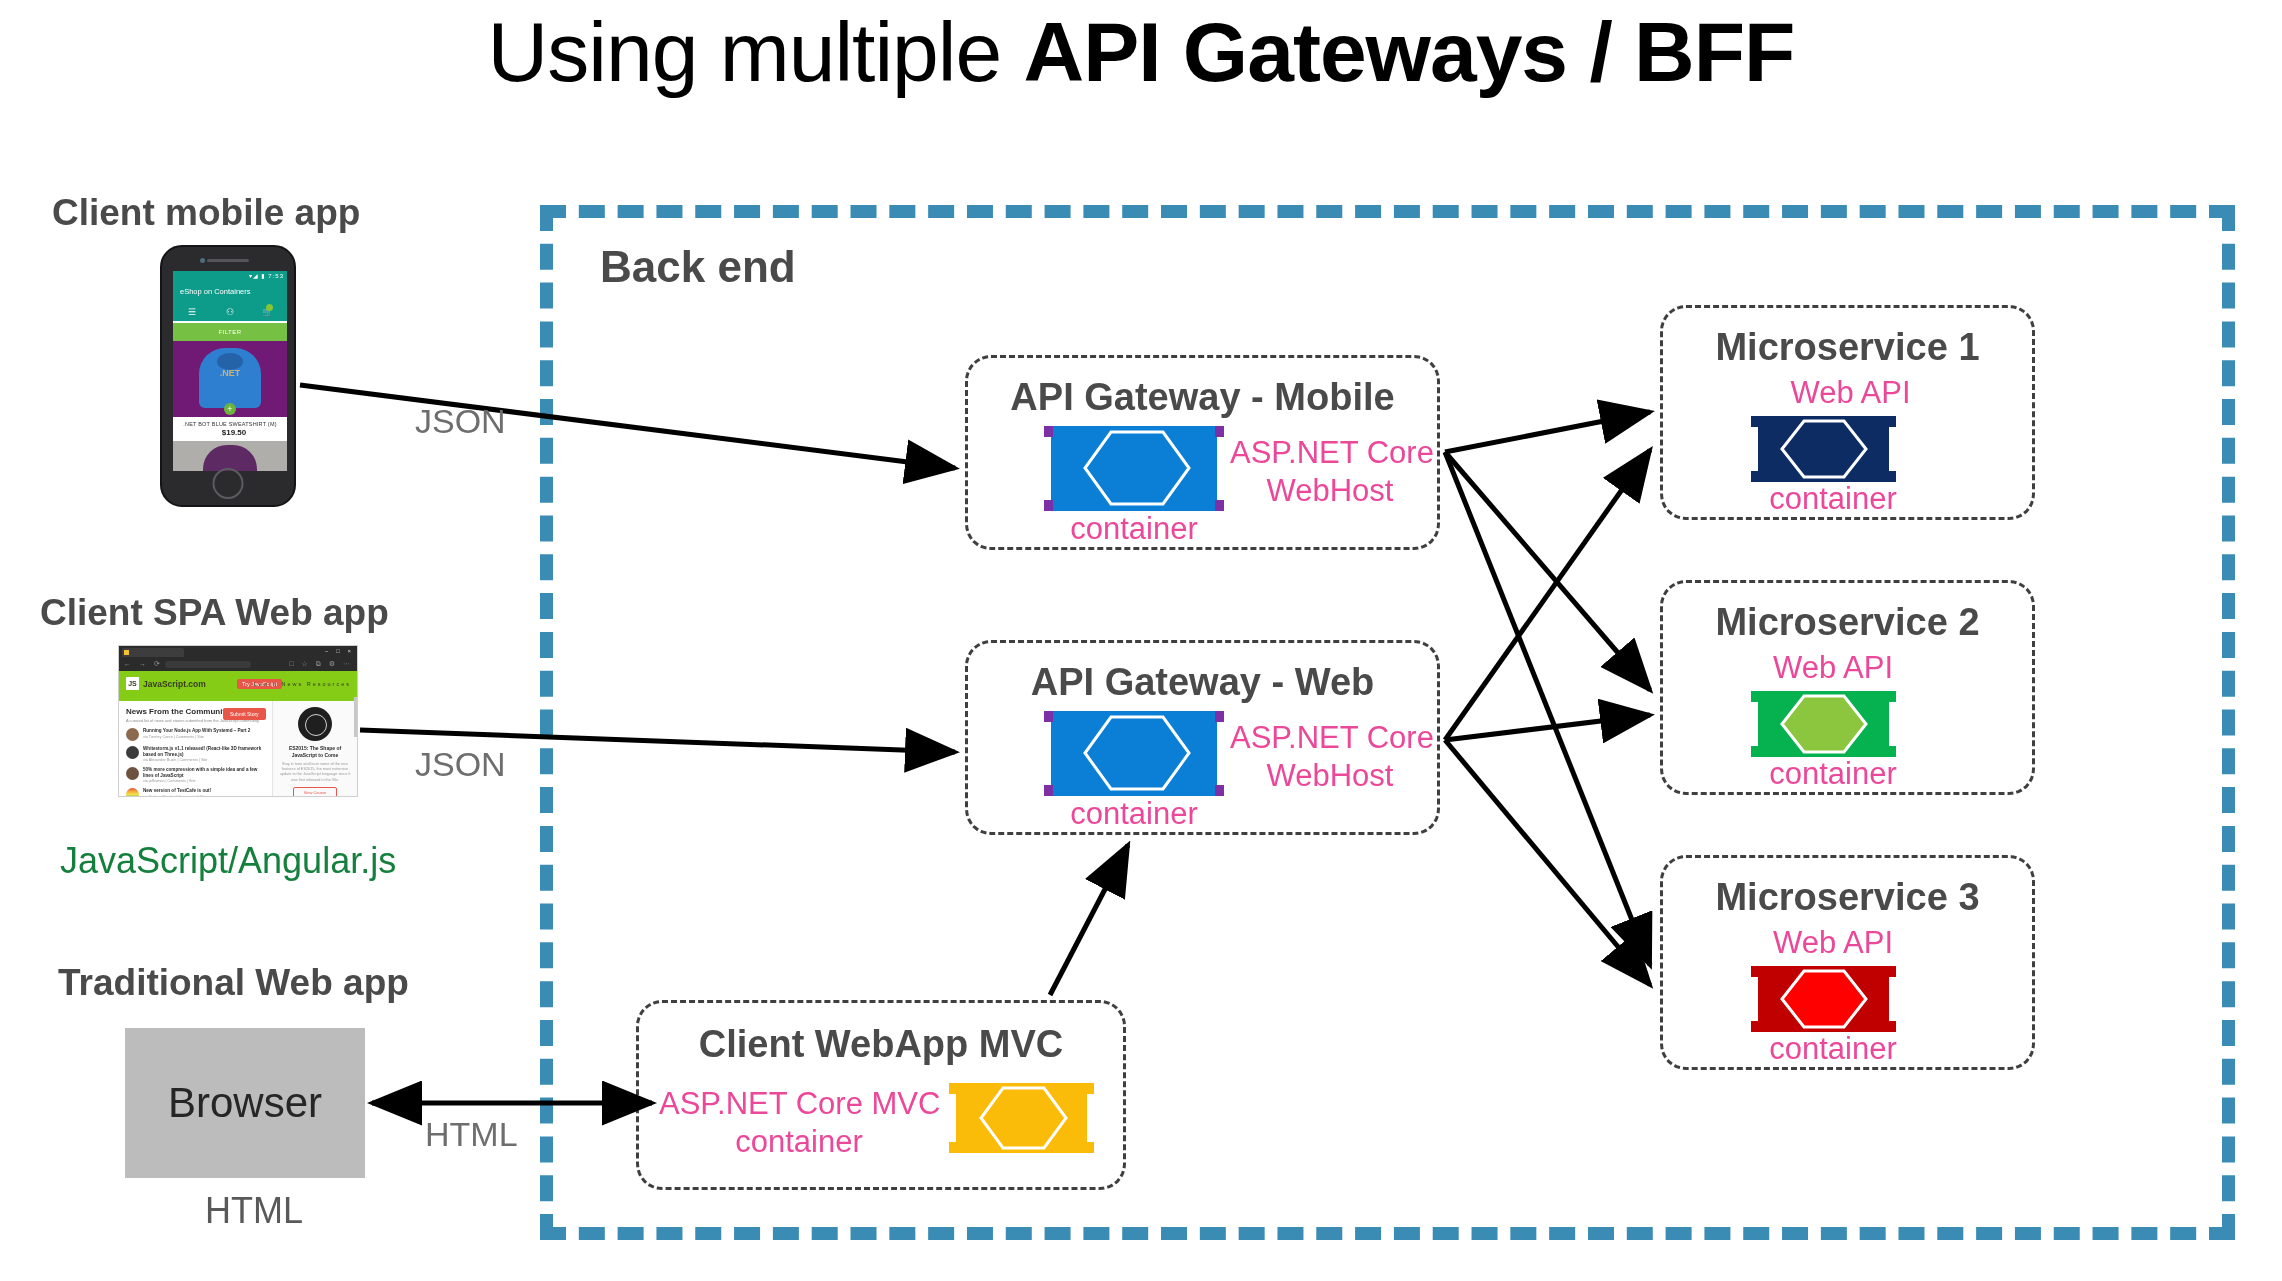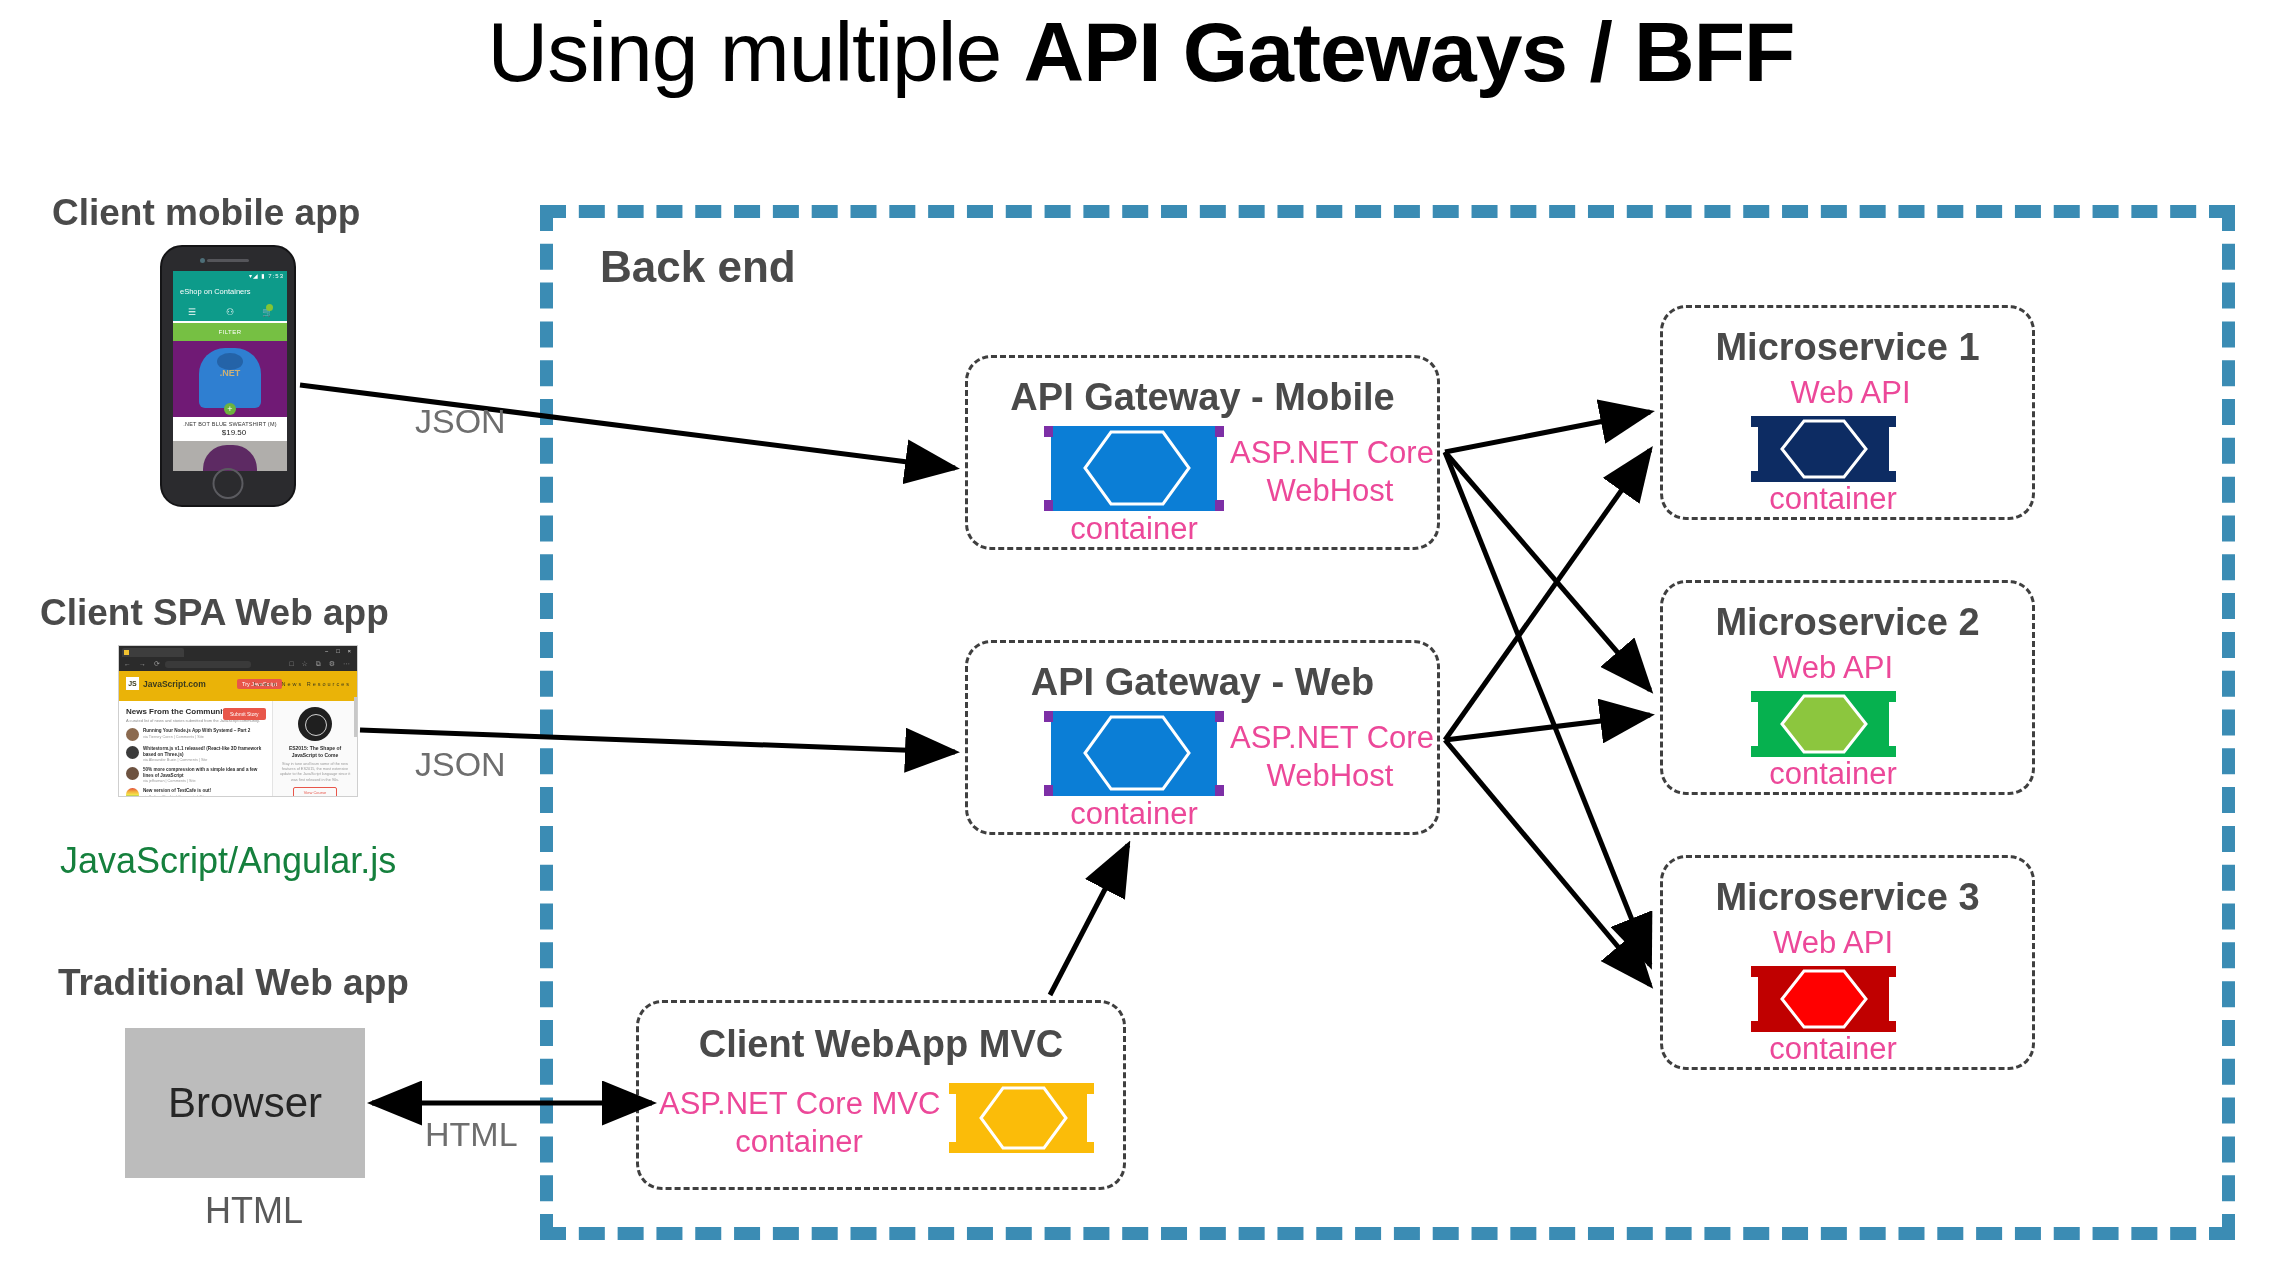--- a/index.html
+++ b/index.html
@@ -207,21 +207,21 @@
   }
   .ph-name {
     font-size: 5.5px;
     text-align: center;
     color: #333;
     padding: 4px 2px 1px;
     letter-spacing: 0.2px;
   }
   .ph-price {
     font-size: 8px;
-    font-weight: 400;
+    font-weight: 700;
     text-align: center;
     color: #222;
     padding-bottom: 4px;
     margin-left: 8px;
   }
   .ph-product2 {
     height: 34px;
     background: #b0aeab;
     position: relative;
   }
@@ -311,21 +311,21 @@
   .spa-toolicons {
     position: absolute;
     right: 4px;
     top: 2px;
     color: #9a9a9a;
     font-size: 7px;
     letter-spacing: 3px;
   }
   .spa-header {
     height: 30px;
-    background: #eab308;
+    background: #84cc16;
     position: relative;
   }
   .spa-logo {
     position: absolute;
     left: 7px;
     top: 6px;
     width: 13px;
     height: 13px;
     background: #ffffff;
     color: #3b3b1d;

